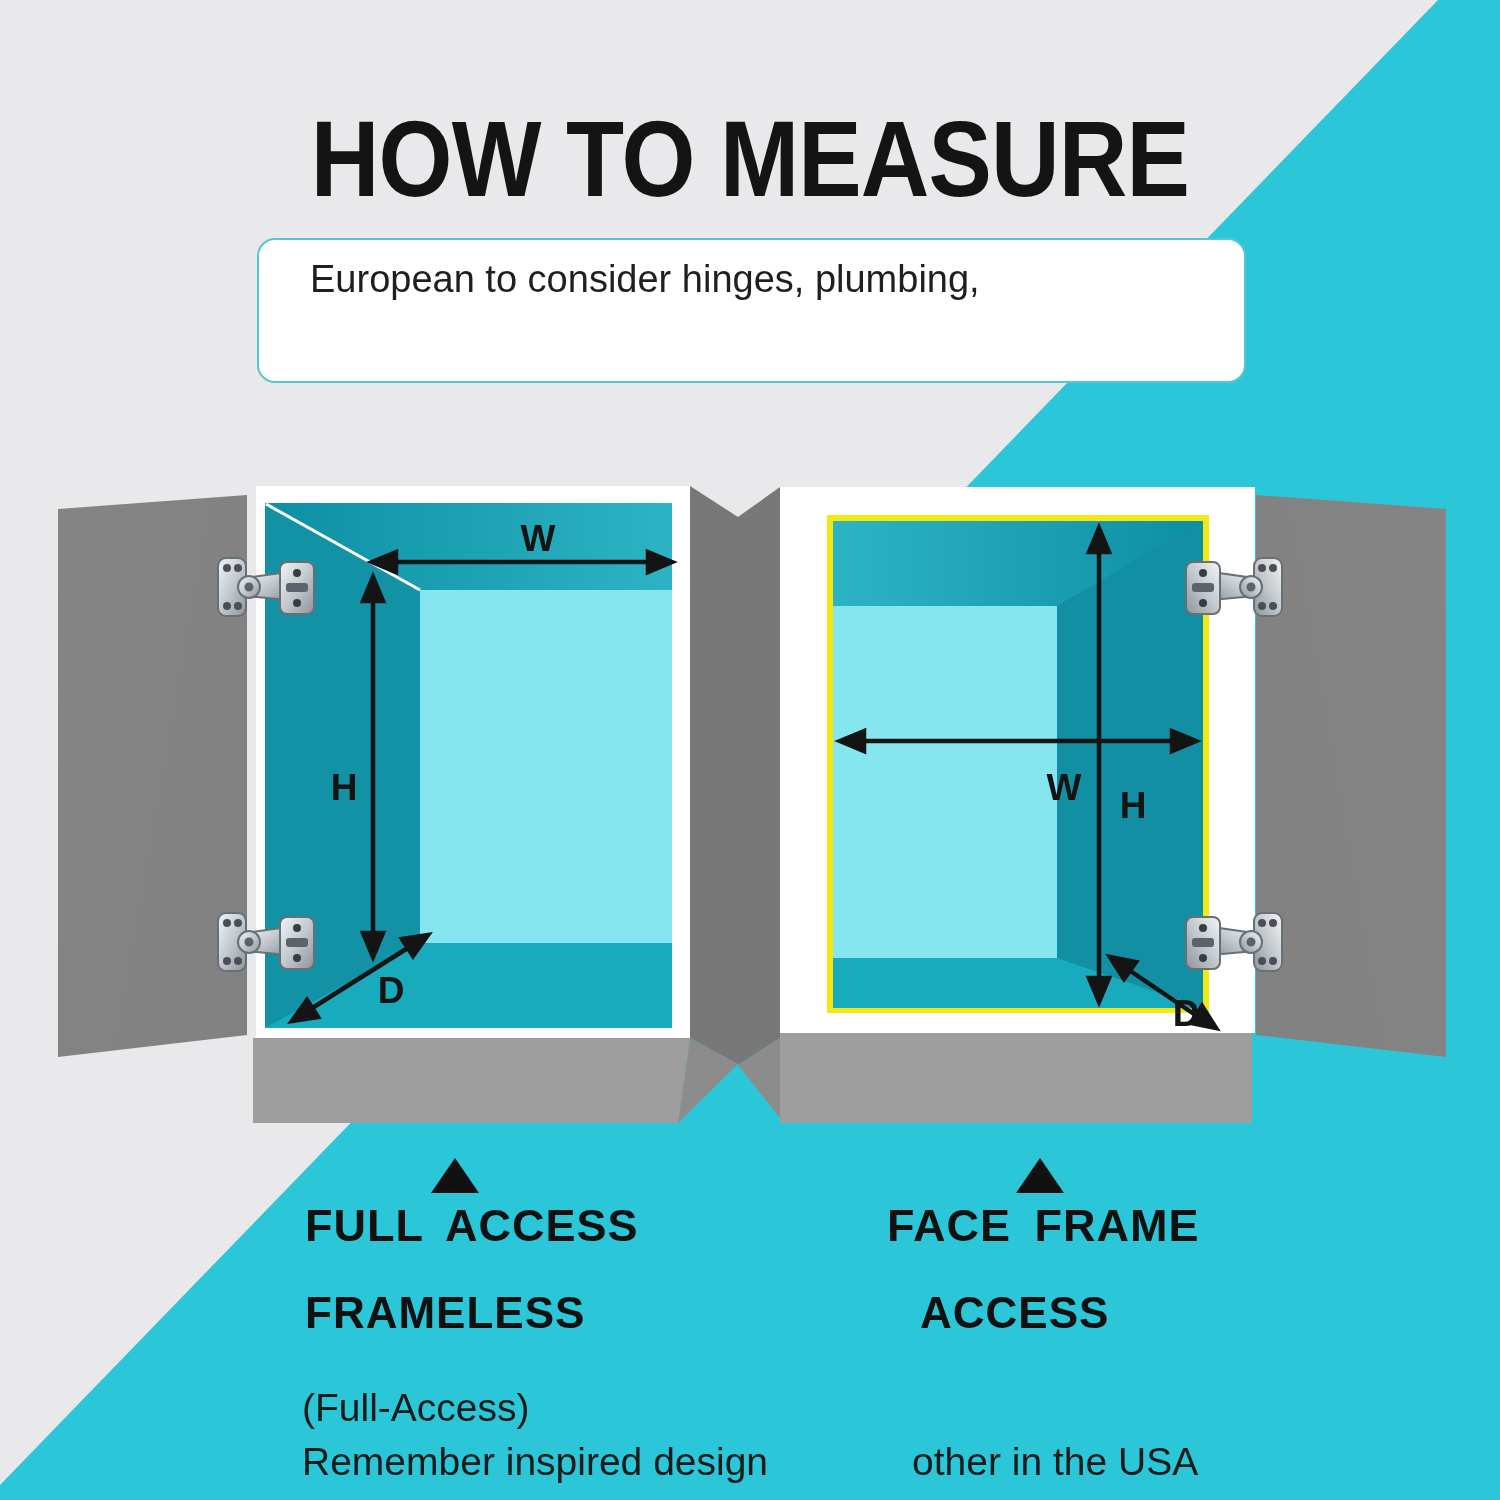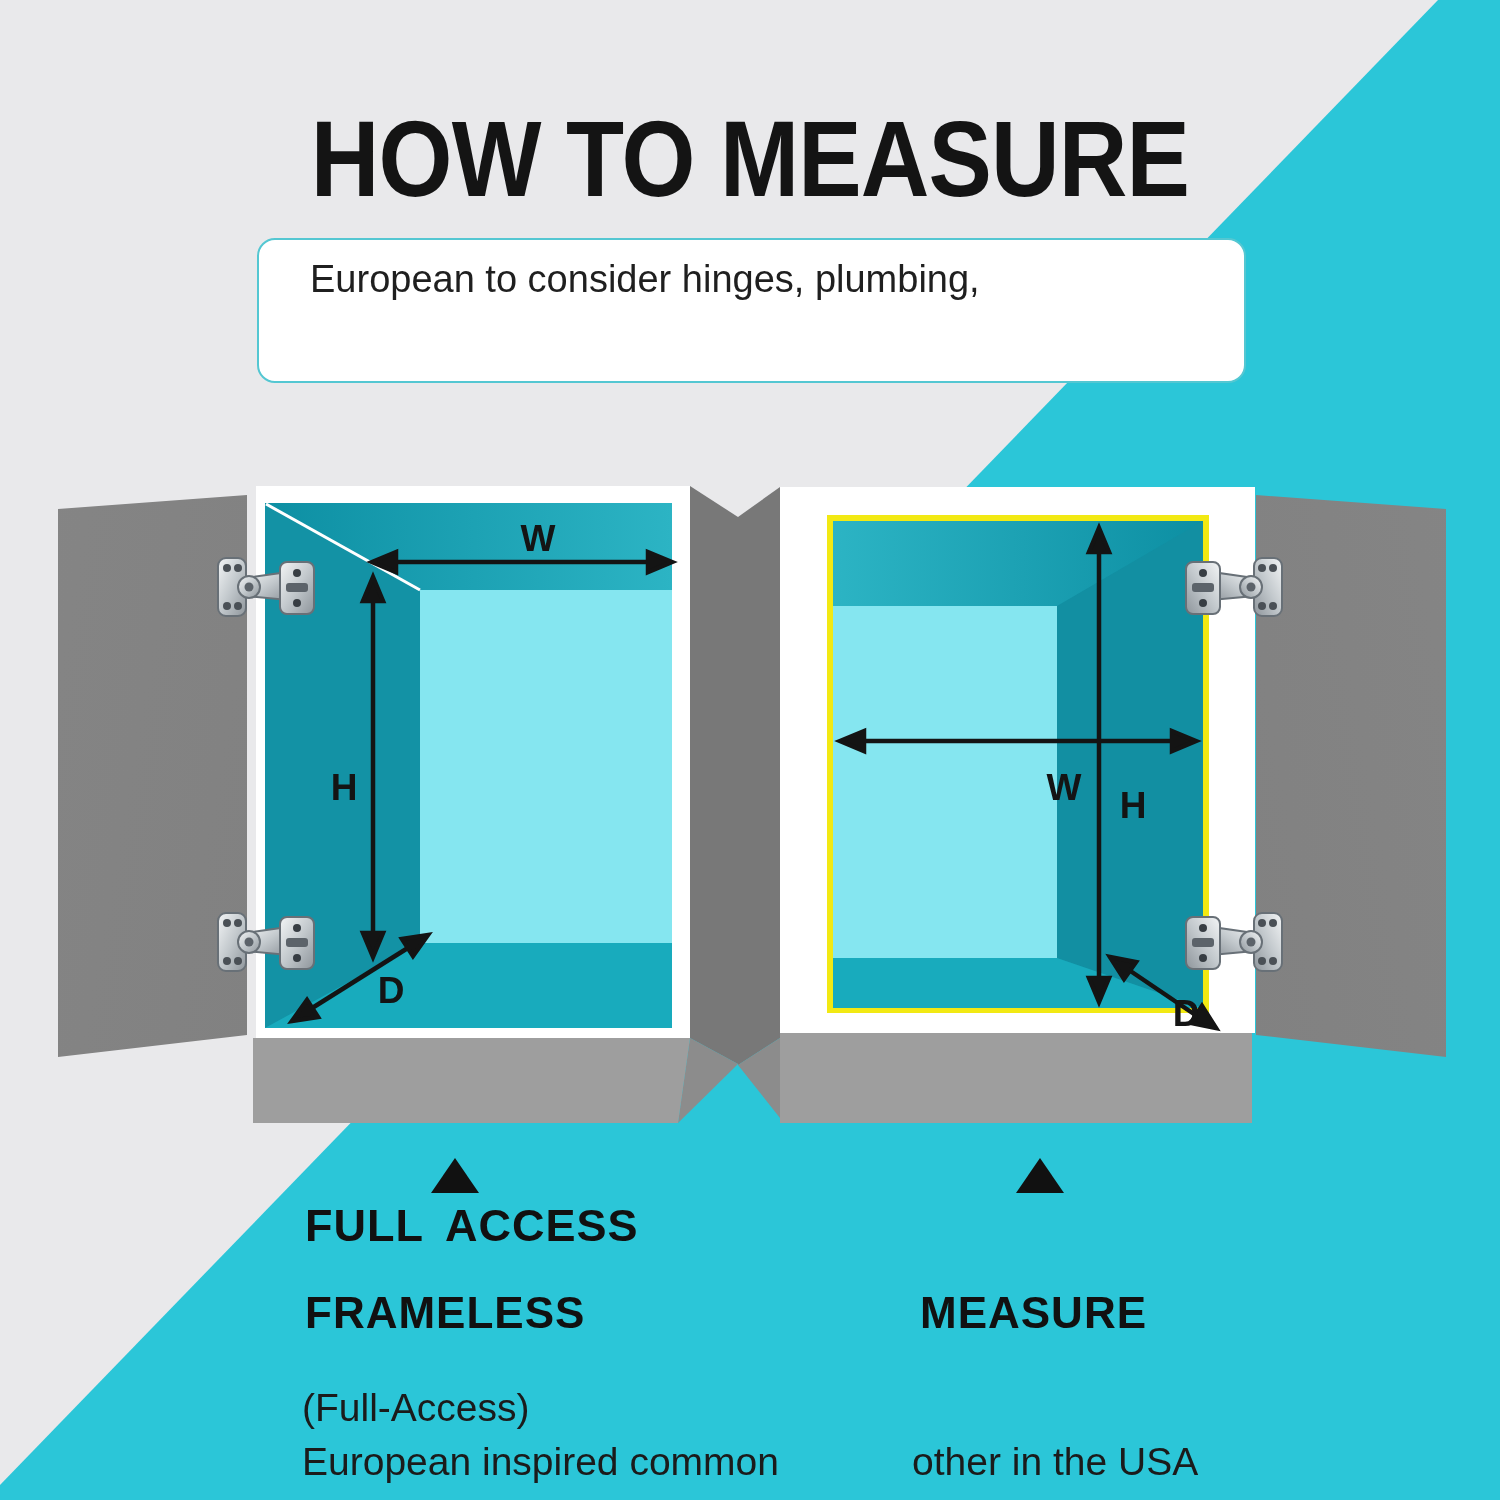--- a/index.html
+++ b/index.html
@@ -189,21 +189,22 @@
   <div class="dim" style="left:344px;top:788px">H</div>
   <div class="dim" style="left:391px;top:991px">D</div>
   <div class="dim" style="left:1064px;top:788px">W</div>
   <div class="dim" style="left:1133px;top:806px">H</div>
   <div class="dim" style="left:1186px;top:1014px">D</div>
 
   <div class="tri" style="left:431px;top:1158px"></div>
   <div class="tri" style="left:1016px;top:1158px"></div>
 
   <div class="h1b" style="left:305px;top:1200px">FULL ACCESS</div>
+  <div class="h1b" style="left:887px;top:1200px">FACE FRAME</div>
 
   <div class="h2b" style="left:305px;top:1288px">FRAMELESS</div>
-  <div class="h2b" style="left:920px;top:1288px">MEASURE</div>
+  <div class="h2b" style="left:920px;top:1288px">ACCESS</div>
 
   <div class="body" style="left:302px;top:1342px">(Full-Access)</div>
-  <div class="body" style="left:302px;top:1396px">European inspired common</div>
+  <div class="body" style="left:302px;top:1396px">Remember inspired design</div>
   <div class="body" style="left:912px;top:1396px">other in the USA</div>
 
 </div>
 
 </body></html>

